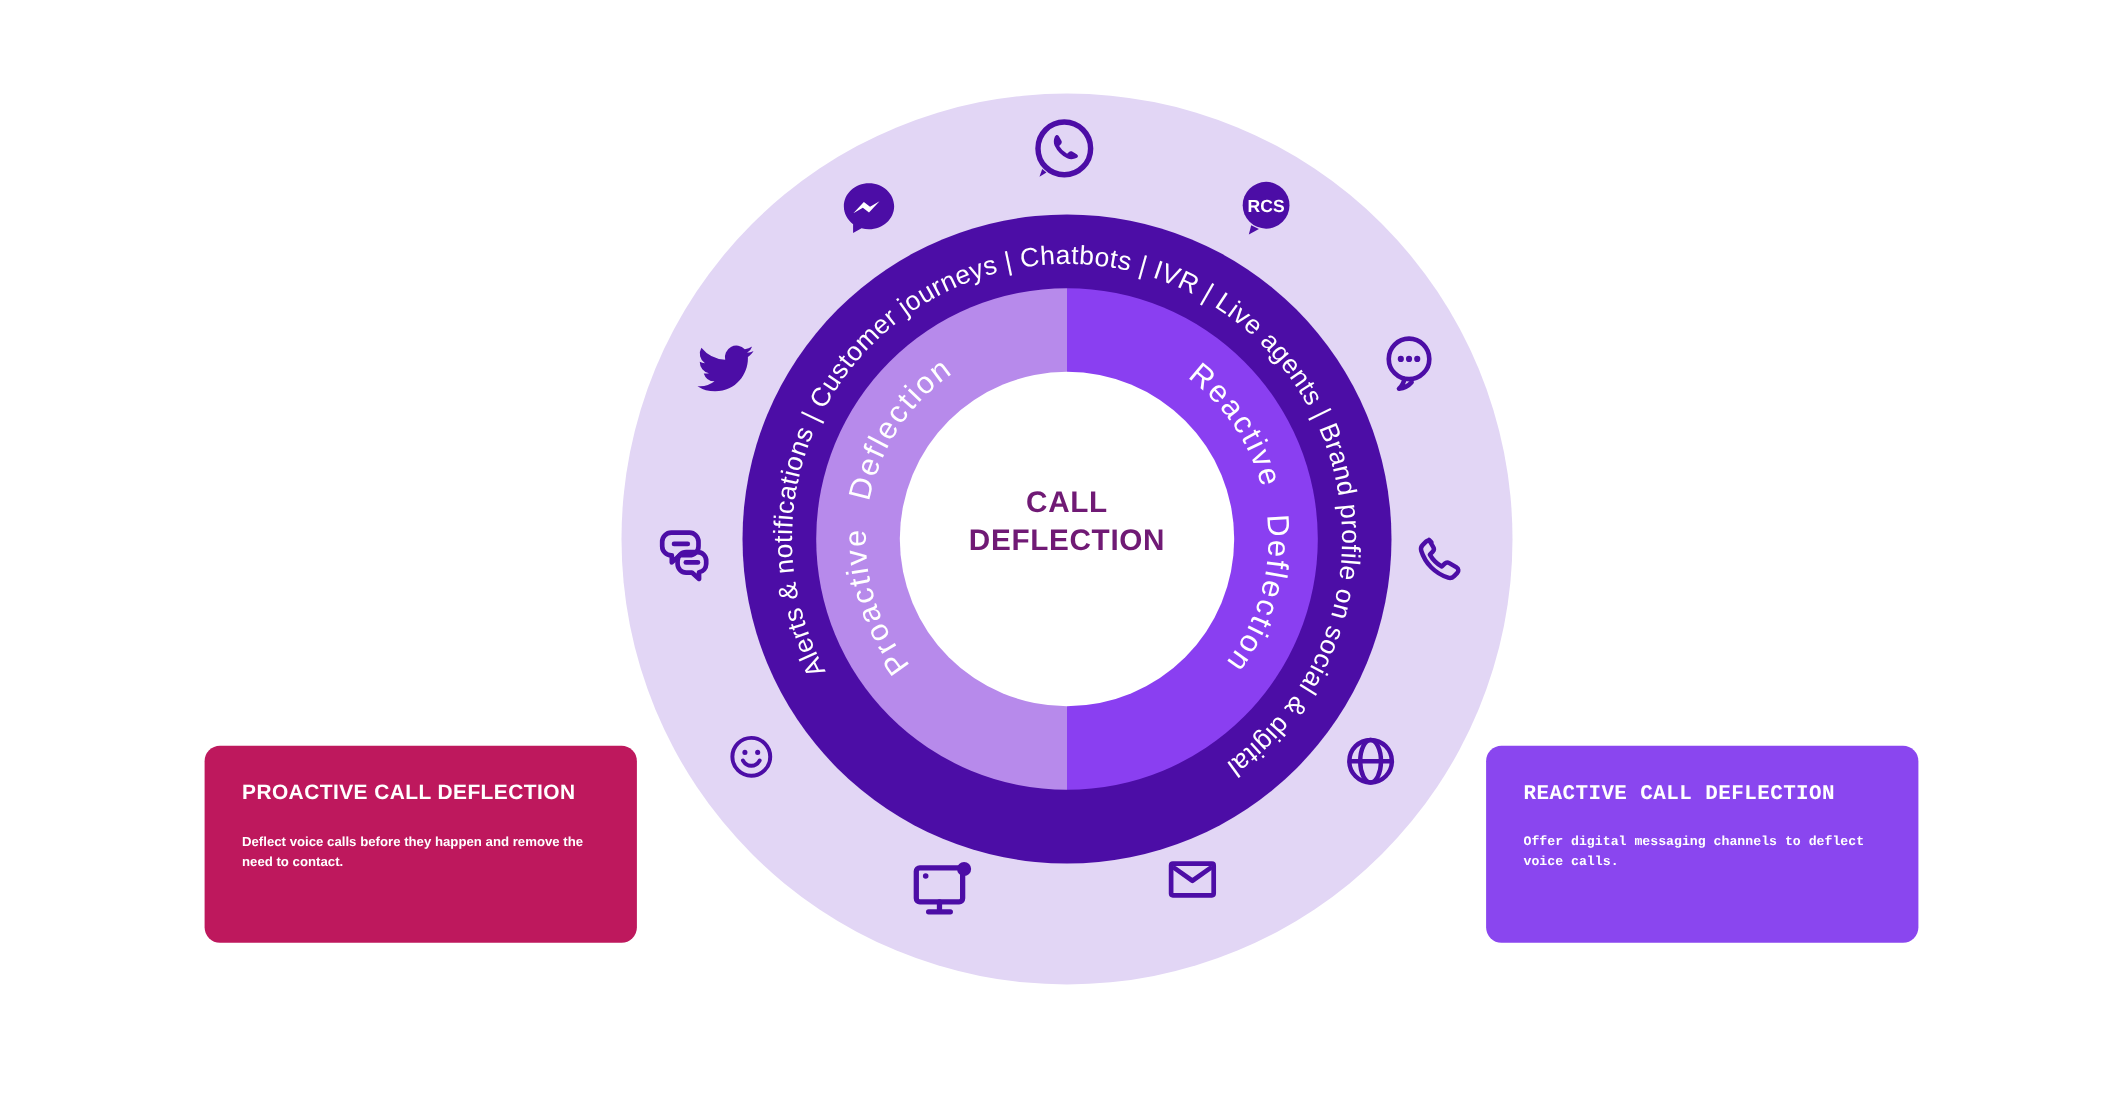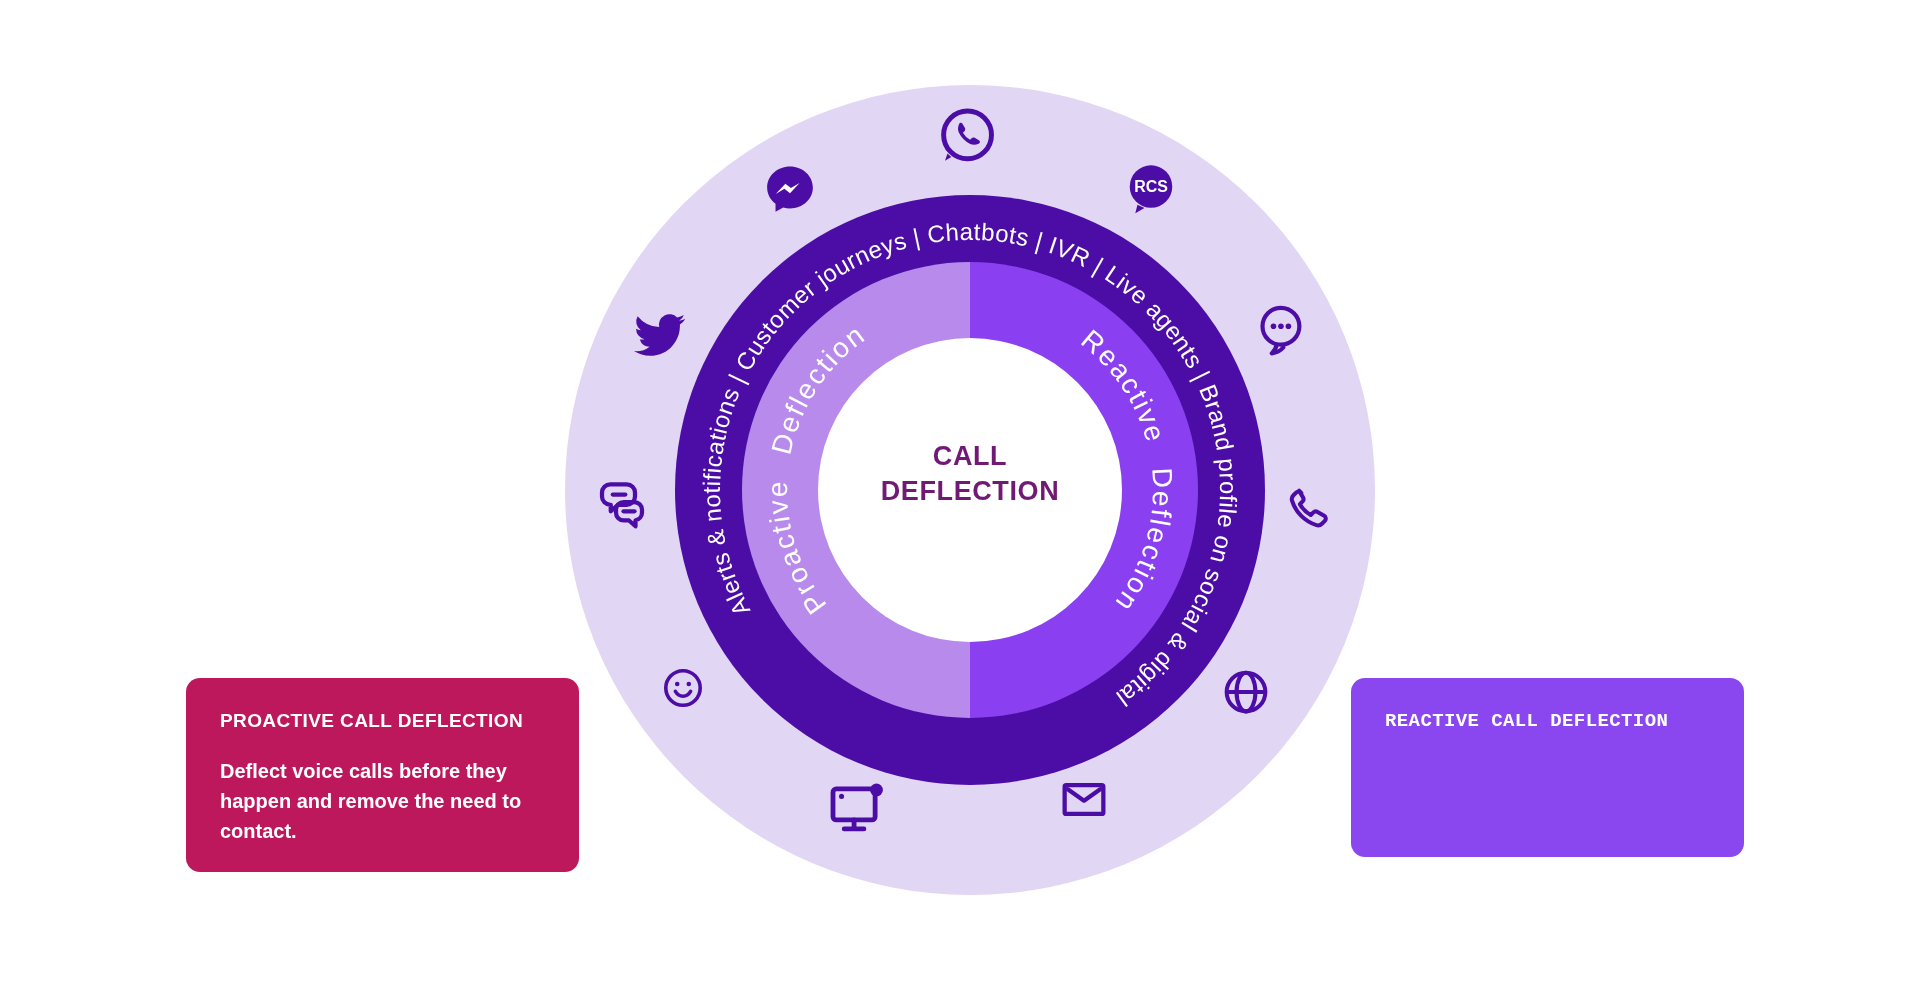--- a/index.html
+++ b/index.html
@@ -30,21 +30,21 @@
 
   .icon{position:absolute;}
   .icon svg{display:block;width:100%;height:100%;}
 
   
   .callout{position:absolute;top:678px;width:393px;min-height:179px;border-radius:14px;
     color:#ffffff;padding:32px 34px 26px;box-sizing:border-box;}
   .callout-left{left:186px;background:#be185d;}
   .callout-right{left:1351px;background:#8A46EF;font-family:Liberation Mono, monospace;}
   .callout h3{margin:0 0 24px;font-size:19px;font-weight:700;letter-spacing:.4px;}
-  .callout p{margin:0;font-size:20px;font-weight:600;line-height:1.5;}
+  .callout p{margin:0;font-size:12px;font-weight:600;line-height:1.5;}
 </style>
 </head>
 <body>
 
 <div class="stage">
 
   <div class="wheel">
     <div class="ring-outer"></div>
     <div class="ring-dark"></div>
     <div class="ring-split"></div>
@@ -173,15 +173,16 @@
     </div>
   </div>
 
   <aside class="callout callout-left">
     <h3>PROACTIVE CALL DEFLECTION</h3>
     <p>Deflect voice calls before they happen and remove the need to contact.</p>
   </aside>
 
   <aside class="callout callout-right">
     <h3>REACTIVE CALL DEFLECTION</h3>
+    <p>Offer digital messaging channels to deflect voice calls.</p>
   </aside>
 
 </div>
 
 </body></html>

